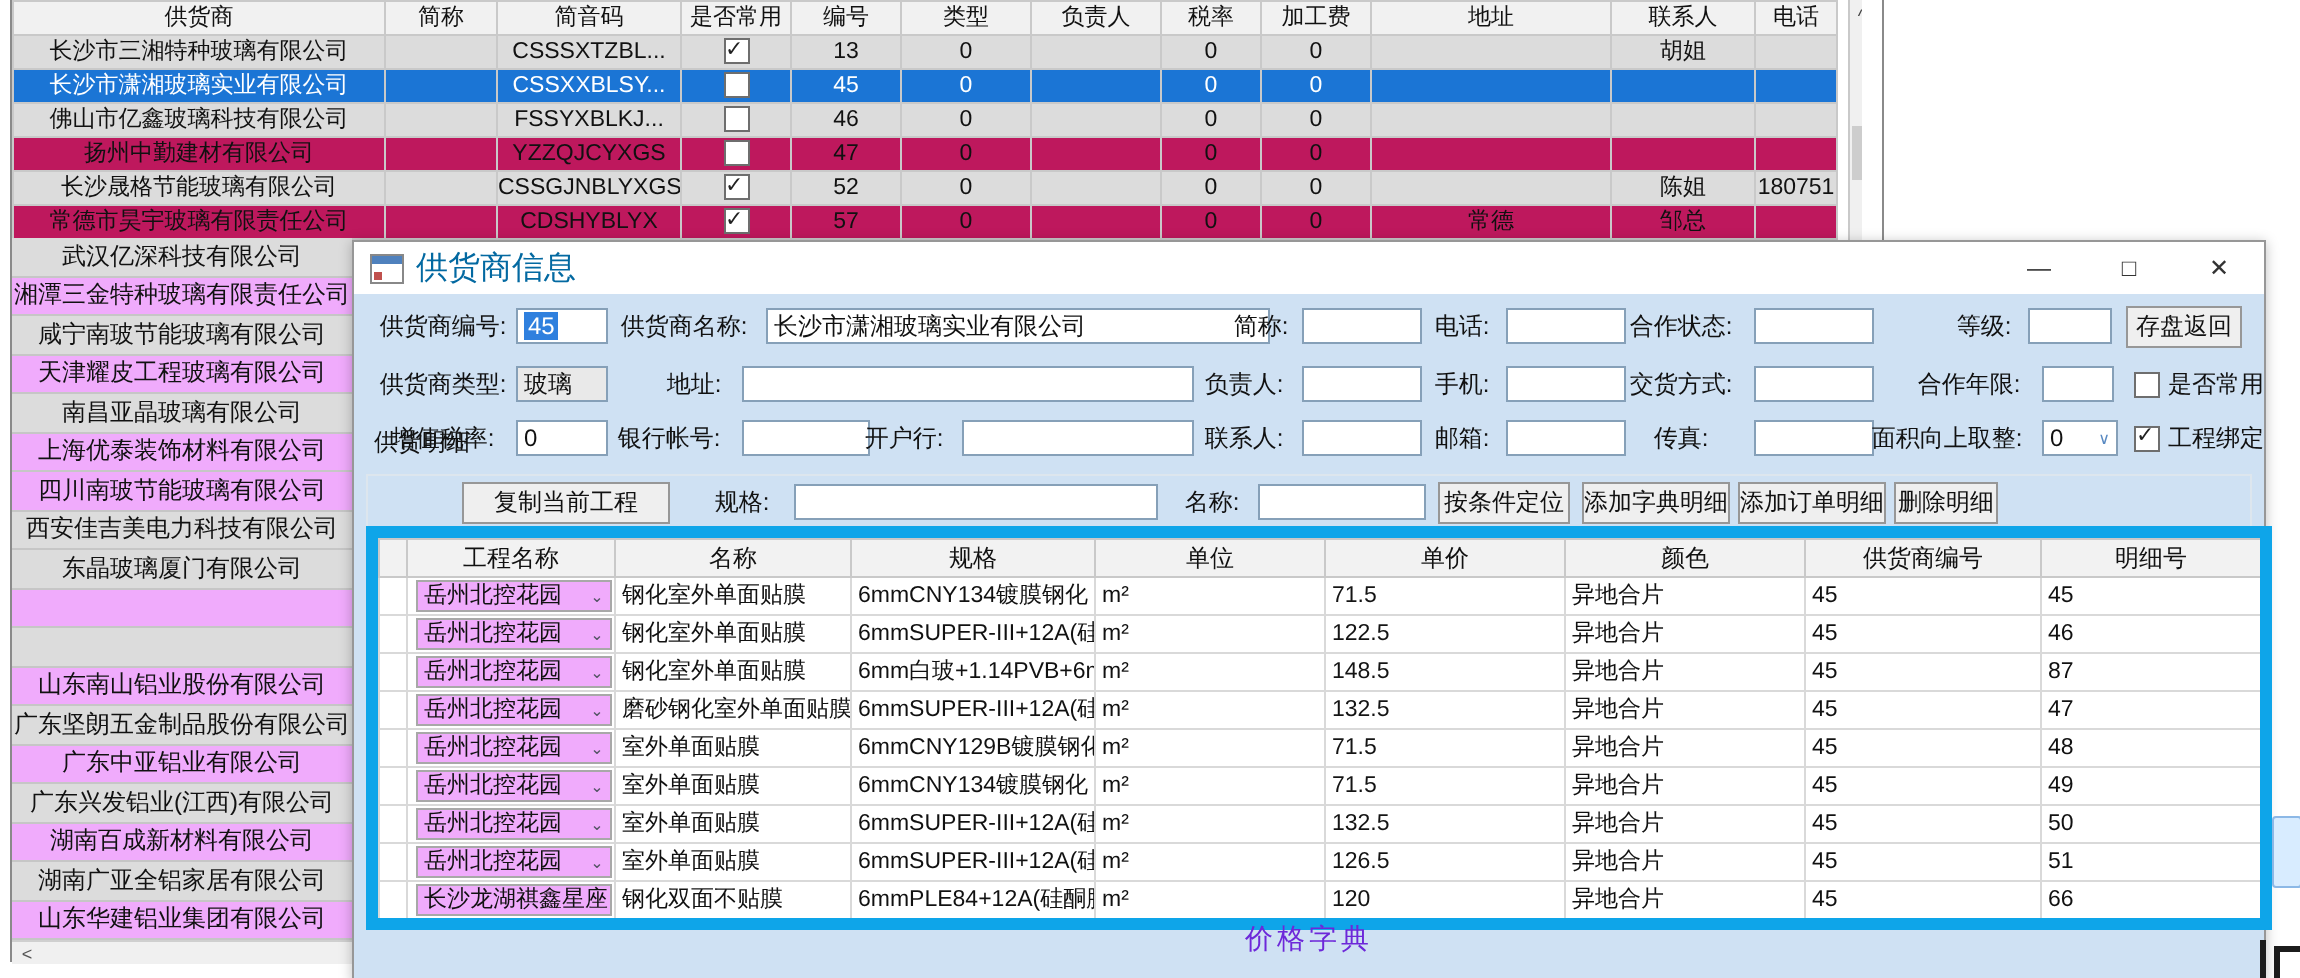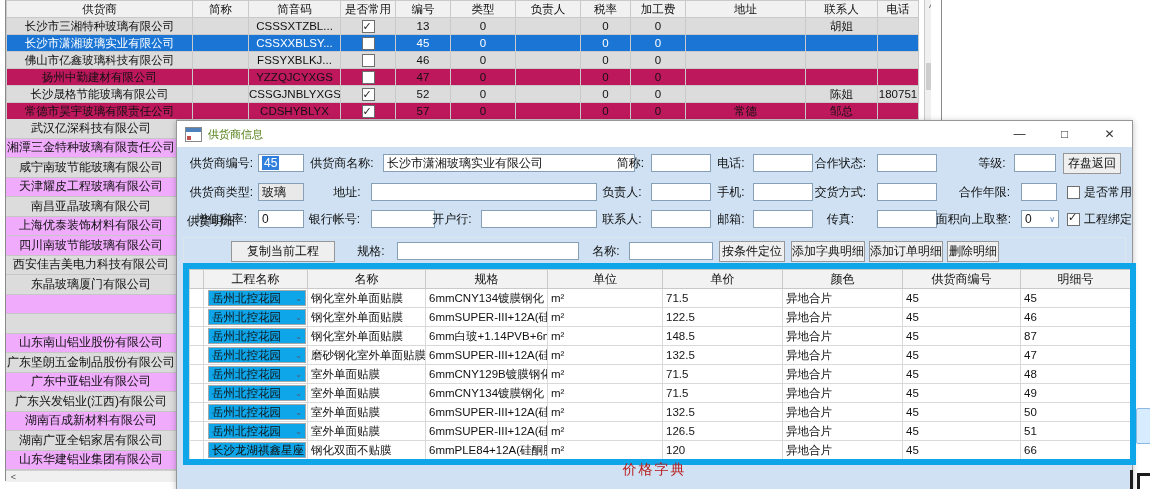--- a/index.html
+++ b/index.html
@@ -36,21 +36,21 @@
   .side-row.even{background:#dcdcdc}
   .side-row.odd{background:#f0abfc}
 
   .hscroll{left:6px;top:470px;width:170px;height:11px;background:#f0f0f0;border-top:1px solid #cfcfcf;display:flex}
   .hscroll .larr{width:15px;display:flex;align-items:center;justify-content:center;font-size:9px;color:#555}
 
   
   .dialog{left:176px;top:120px;width:955px;height:369px;background:#cfe1f3;border:1px solid #979797;
           box-shadow:0 1px 6px rgba(0,0,0,.25)}
   .titlebar{height:26px;background:#fff;display:flex;align-items:center}
-  .title-text{font-size:11px;color:#4d7c0f}
+  .title-text{font-size:16px;color:#0369a1}
   .form-icon{width:15px;height:13px;border:1px solid #888;background:#fff;position:relative;
              display:inline-block;margin:0 6px 0 8px}
   .fi-bar{position:absolute;top:0;left:0;right:0;height:4px;background:#4f81bd}
   .fi-dot{position:absolute;bottom:1px;left:1px;width:4px;height:4px;background:#c0504d}
   .winbtns{margin-left:auto;display:flex}
   .wbtn{width:45px;height:26px;display:flex;align-items:center;justify-content:center;font-size:12px;color:#333}
 
   .fg{position:absolute;display:flex;align-items:center;height:20px}
   .fl{text-align:center;padding-right:4px;white-space:nowrap;font-size:12px}
   .fi{height:18px;box-sizing:border-box;background:#fff;border:1px solid #86a0b8;font-size:12px;
@@ -68,26 +68,26 @@
 
   .detail-grid{left:6px;top:142px;width:941px;height:190px;background:#fff;border:6px solid #0ea5e9;overflow:hidden}
   table.dtable{table-layout:fixed;border-collapse:collapse;width:941px}
   table.dtable th{background:#f2f2f2;border:1px solid #c9c9c9;height:18px;font-weight:normal;font-size:12px;
                   padding:0;text-align:center;white-space:nowrap;overflow:hidden}
   table.dtable td{border:1px solid #d9d9d9;height:17px;line-height:17px;padding:0 0 0 3px;font-size:11.5px;
                   background:#fff;text-align:left;white-space:nowrap;overflow:hidden}
   td.d-rowhdr{background:#eef2f8;padding:0}
   td.d-combo-cell{padding:0}
   td.d-price{background:#5f9e9a;color:#141414}
-  .combo{margin:1px;height:14px;background:#0ea5e9;border:1px solid #a8a8a8;display:flex;align-items:center;
+  .combo{margin:1px;height:14px;background:#f0abfc;border:1px solid #a8a8a8;display:flex;align-items:center;
          font-size:11.5px;padding-left:3px;overflow:hidden;white-space:nowrap}
   .combo-arrow{margin-left:auto;width:13px;color:#556;font-size:8px;text-align:center;flex:none}
   .combo-arrow::before{content:"⌄"}
 
-  .price-footer{left:0;top:340px;width:955px;text-align:center;font-size:14px;letter-spacing:2px;color:#b91c1c}
+  .price-footer{left:0;top:340px;width:955px;text-align:center;font-size:14px;letter-spacing:2px;color:#6d28d9}
 
   
   .edge-pill{left:1136px;top:408px;width:13px;height:34px;background:#d8ecff;border:1px solid #8cb8e6;border-radius:2px}
   .edge-mark1{left:1130px;top:470px;width:3px;height:19px;background:#1c1c1c}
   .edge-mark2{left:1137px;top:473px;width:10px;height:14px;border-left:3px solid #1c1c1c;border-top:3px solid #1c1c1c}
 </style>
 </head>
 <body>
 
 <div class="abs app-left-border"></div>

